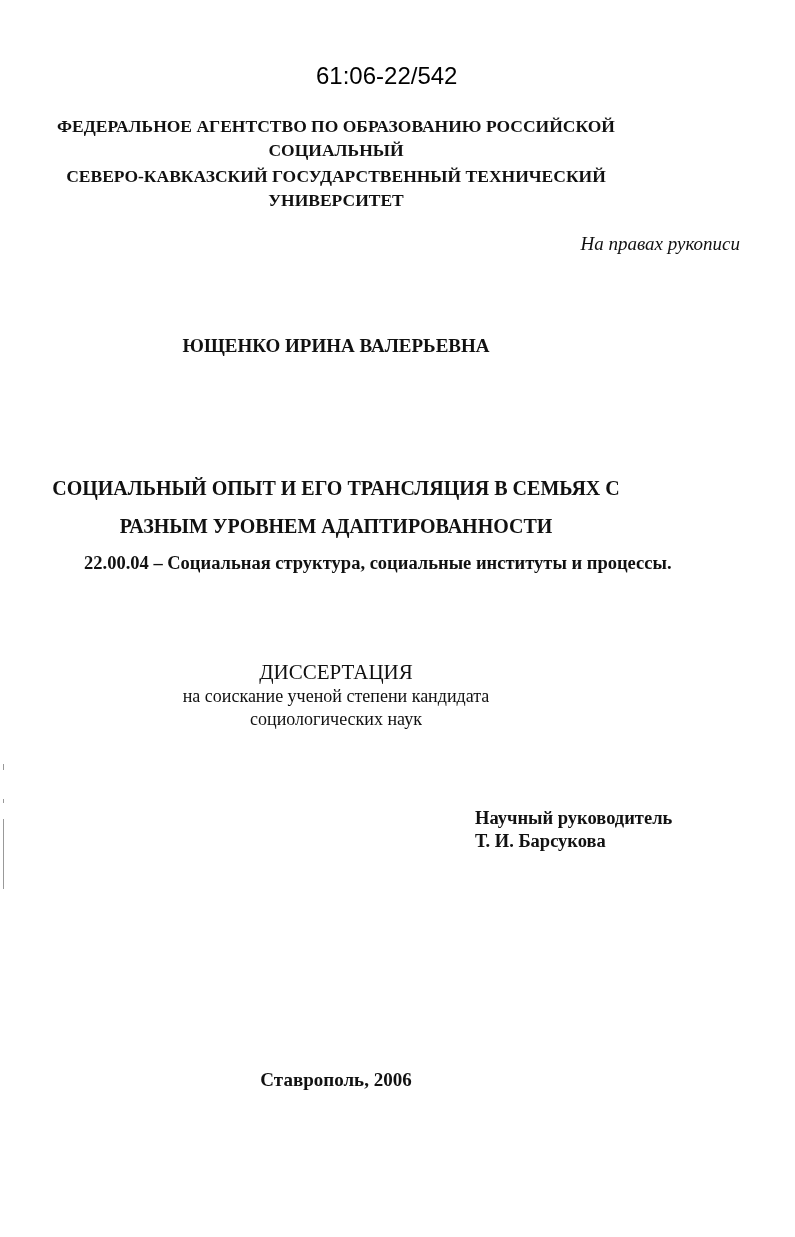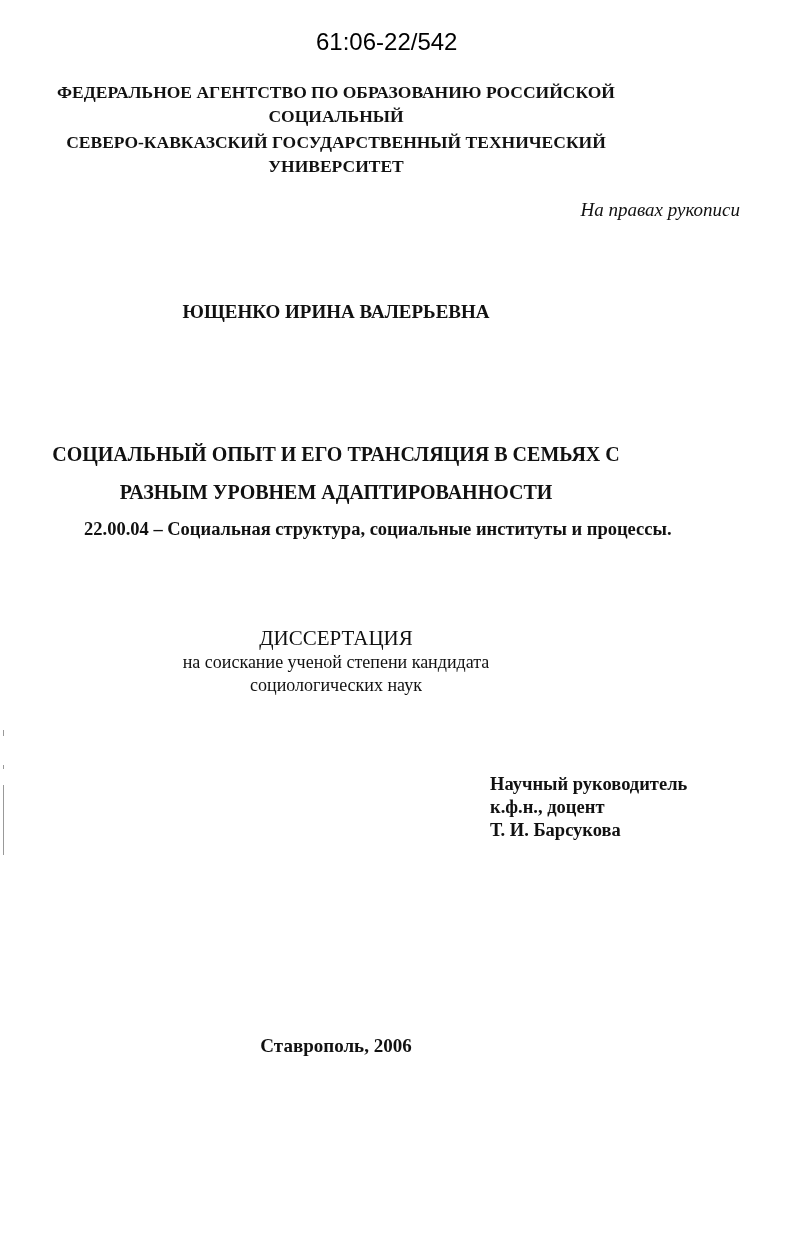--- a/index.html
+++ b/index.html
@@ -8,21 +8,21 @@
       background: #ffffff;
     }
     body {
       width: 795px;
       height: 1237px;
       position: relative;
       overflow: hidden;
       color: #111111;
       font-family: "Liberation Serif", serif;
     }
-    .abs { position: absolute; }
+    .abs { position: absolute; margin-top: 34px; }
     .center { left: 0; width: 672px; text-align: center; }
     .stamp {
       top: 28px;
       left: 316px;
       font-family: "Liberation Sans", sans-serif;
       font-size: 24px;
       color: #000;
       letter-spacing: 0px;
     }
     .org {
@@ -71,21 +71,21 @@
       font-size: 18px;
       line-height: 22px;
     }
     .degree2 {
       top: 674px;
       font-size: 18px;
       line-height: 22px;
     }
     .supervisor {
       top: 773px;
-      left: 490px;
+      left: 475px;
       font-weight: bold;
       font-size: 18.5px;
       line-height: 23px;
     }
     .city {
       top: 1035px;
       font-weight: bold;
       font-size: 19px;
     }
     .edge-mark {
@@ -112,21 +112,20 @@
   <div class="abs center title2">РАЗНЫМ УРОВНЕМ АДАПТИРОВАННОСТИ</div>
 
   <div class="abs specialty">22.00.04 – Социальная структура, социальные институты и процессы.</div>
 
   <div class="abs center diss">ДИССЕРТАЦИЯ</div>
   <div class="abs center degree1">на соискание ученой степени кандидата</div>
   <div class="abs center degree2">социологических наук</div>
 
   <div class="abs supervisor">
     <div>Научный руководитель</div>
-    <div>к.ф.н., доцент</div>
     <div>Т. И. Барсукова</div>
   </div>
 
   <div class="abs center city">Ставрополь, 2006</div>
 
   <div class="abs edge-mark" style="top:730px;height:6px;"></div>
   <div class="abs edge-mark" style="top:765px;height:4px;"></div>
   <div class="abs edge-mark" style="top:785px;height:70px;"></div>
 </div>
 

